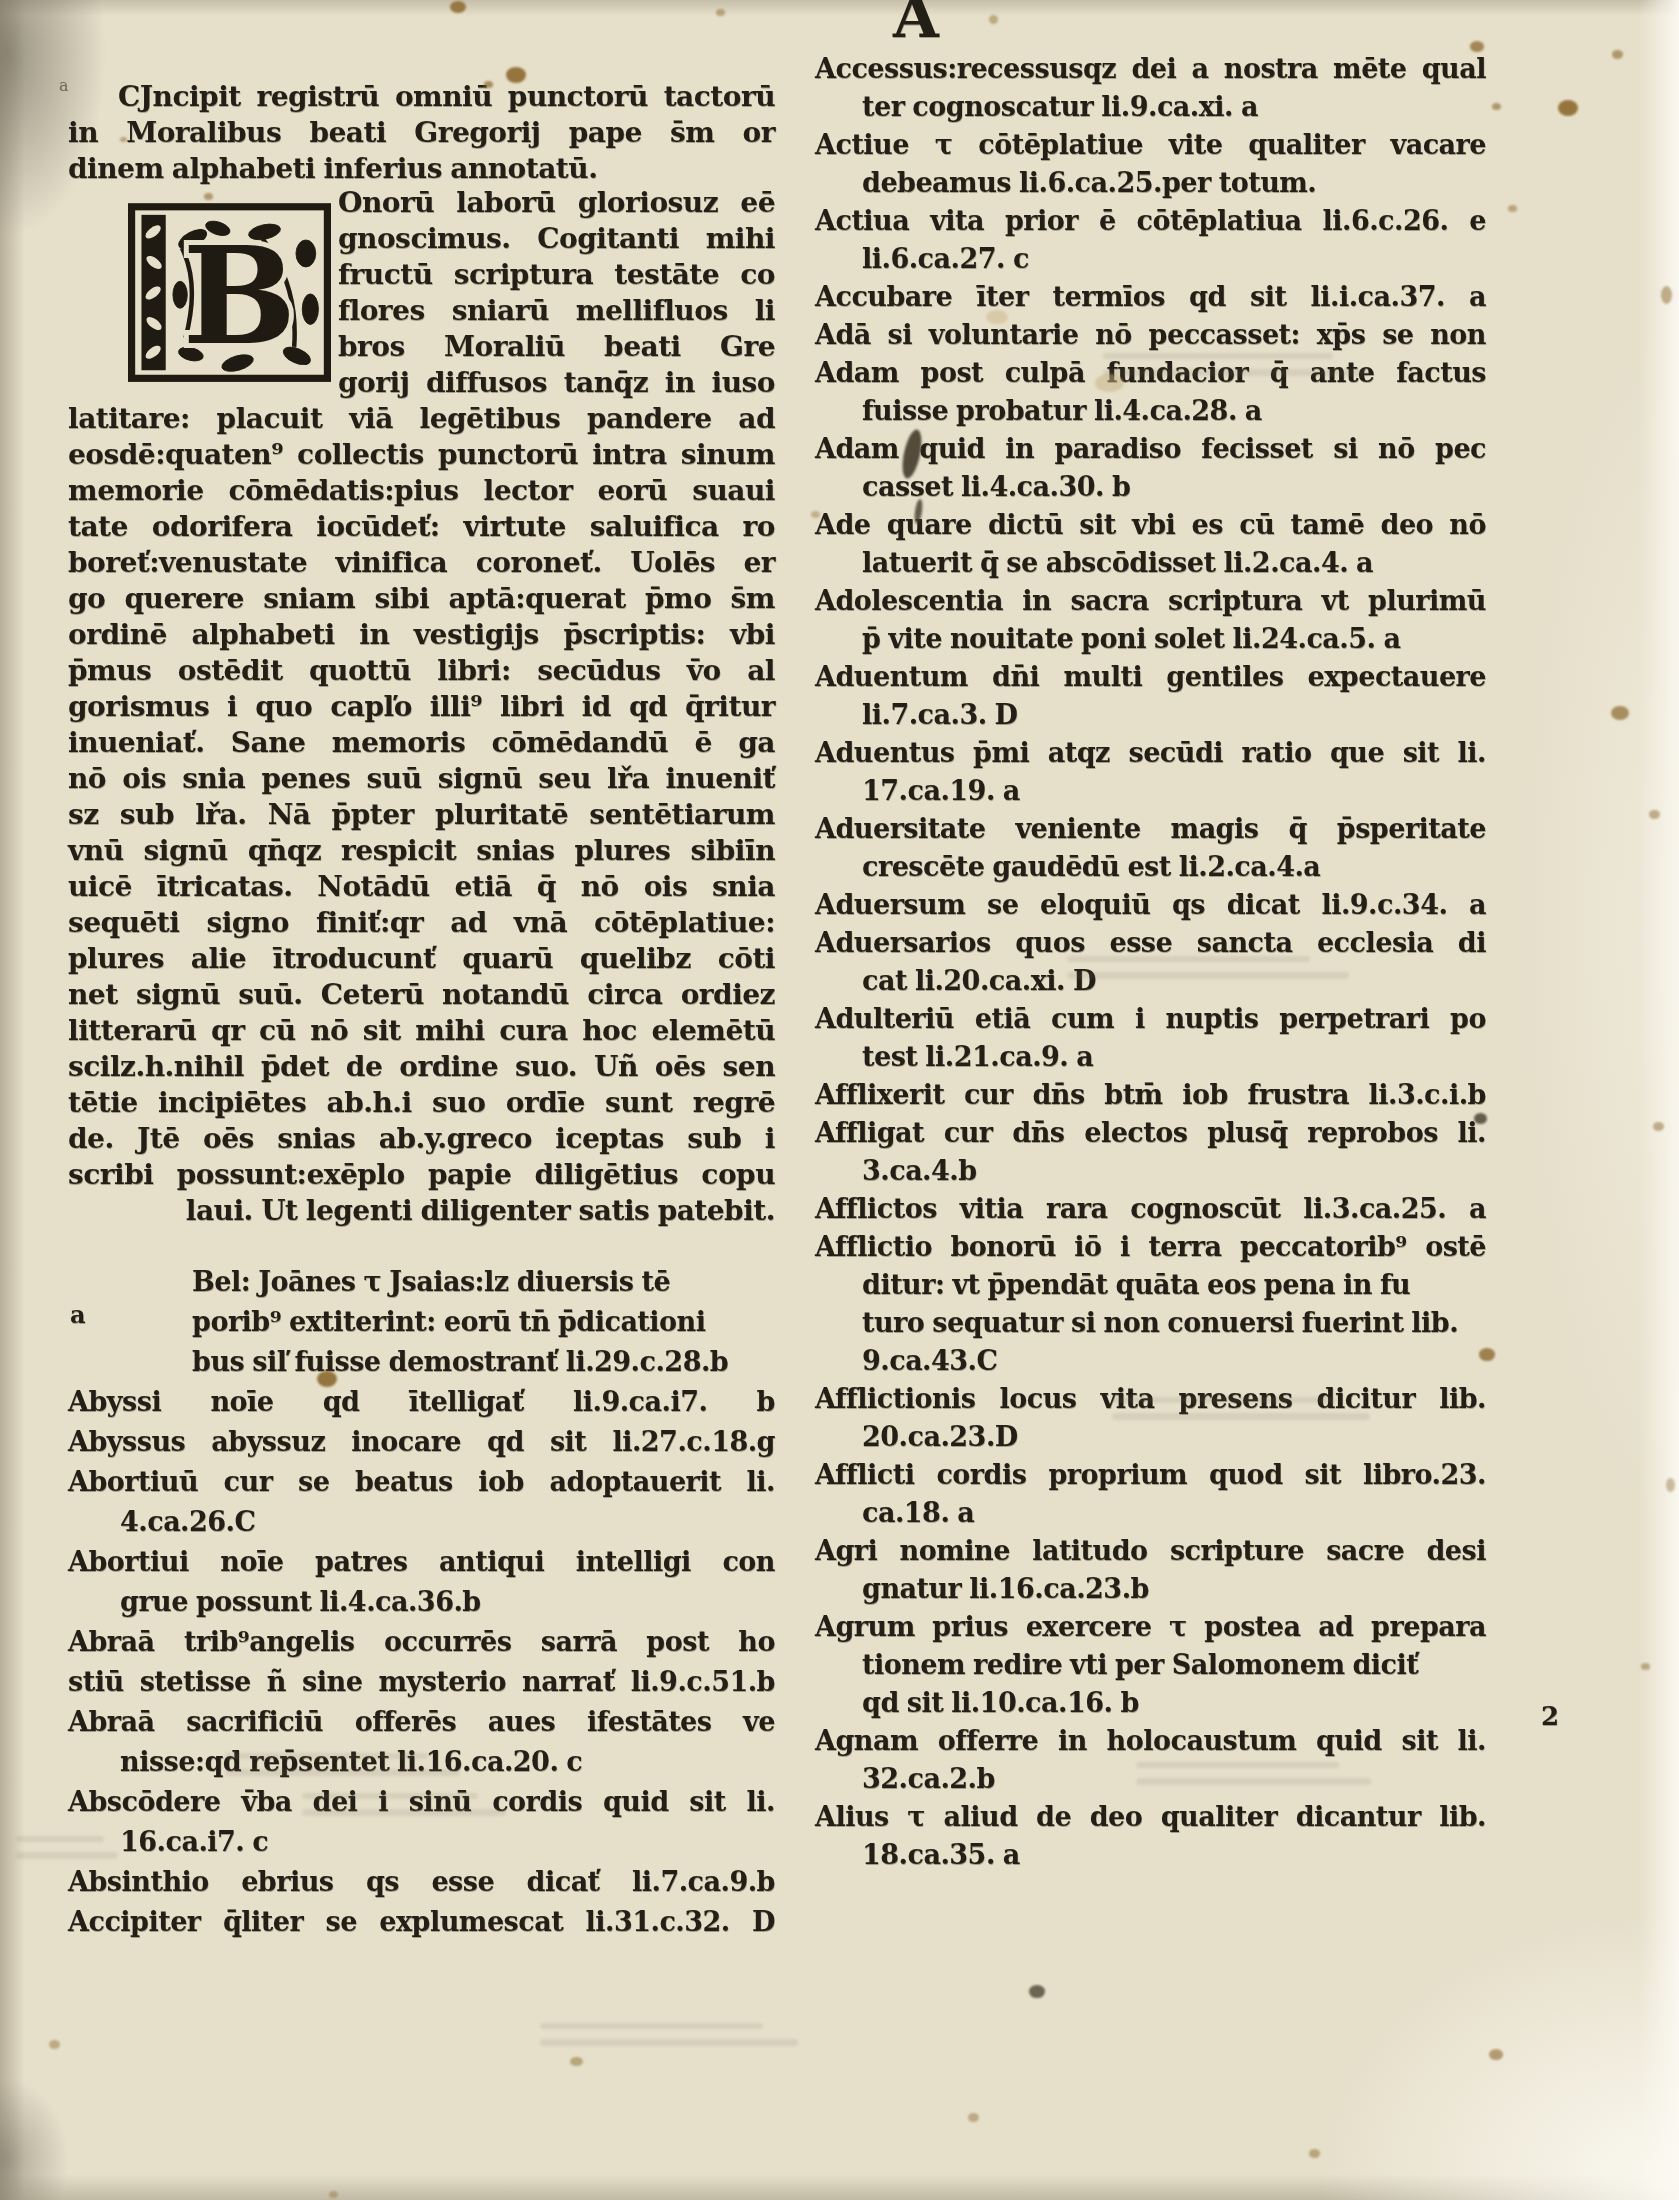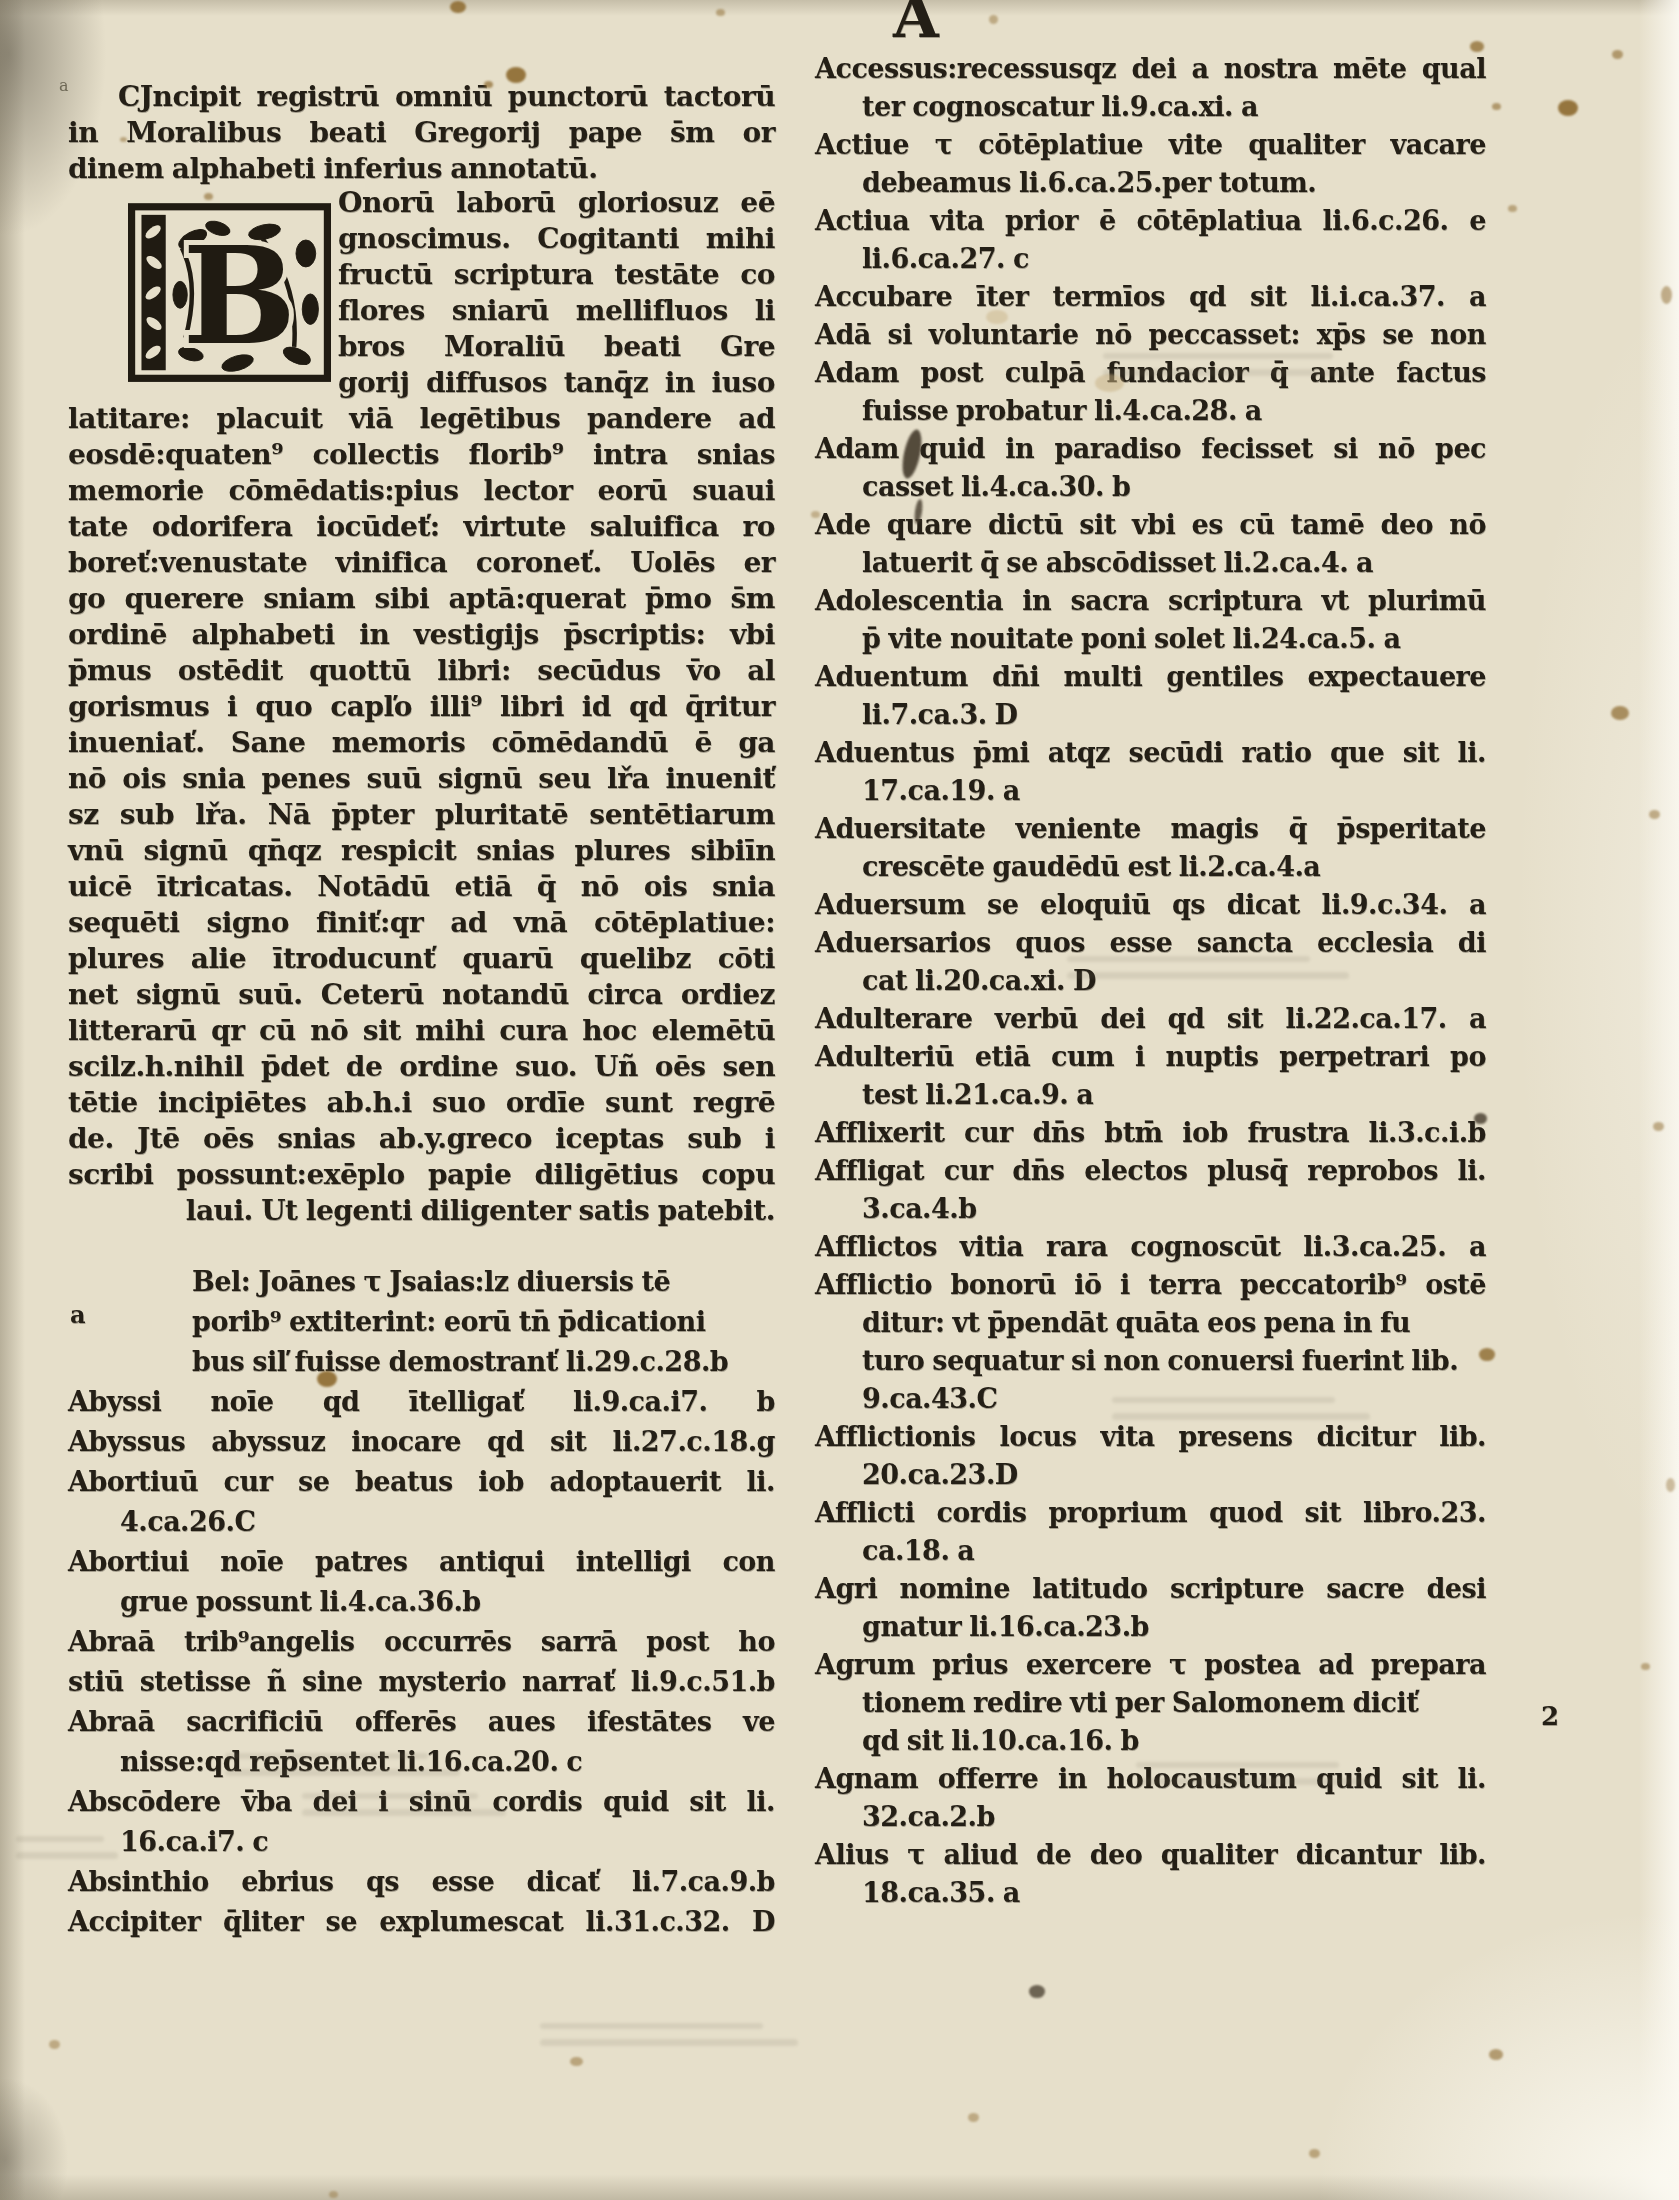--- a/index.html
+++ b/index.html
@@ -76,21 +76,21 @@
   </div>
 
   <div id="intro-para" class="col ink">
       <div class="tl just" style="height: 36px; line-height: 36px; margin-left: 270px;">Onorū laborū gloriosuz eē</div>
       <div class="tl just" style="height: 36px; line-height: 36px; margin-left: 270px;">gnoscimus. Cogitanti mihi</div>
       <div class="tl just" style="height: 36px; line-height: 36px; margin-left: 270px;">fructū scriptura testāte co</div>
       <div class="tl just" style="height: 36px; line-height: 36px; margin-left: 270px;">flores sniarū mellifluos li</div>
       <div class="tl just" style="height: 36px; line-height: 36px; margin-left: 270px;">bros Moraliū beati Gre</div>
       <div class="tl just" style="height: 36px; line-height: 36px; margin-left: 270px;">gorij diffusos tanq̄z in iuso</div>
       <div class="tl just" style="height: 36px; line-height: 36px; margin-left: 0px;">latitare: placuit viā legētibus pandere ad</div>
-      <div class="tl just" style="height: 36px; line-height: 36px; margin-left: 0px;">eosdē:quaten⁹ collectis florib⁹ intra snias</div>
+      <div class="tl just" style="height: 36px; line-height: 36px; margin-left: 0px;">eosdē:quaten⁹ collectis punctorū intra sinum</div>
       <div class="tl just" style="height: 36px; line-height: 36px; margin-left: 0px;">memorie cōmēdatis:pius lector eorū suaui</div>
       <div class="tl just" style="height: 36px; line-height: 36px; margin-left: 0px;">tate odorifera iocūdeť: virtute saluifica ro</div>
       <div class="tl just" style="height: 36px; line-height: 36px; margin-left: 0px;">boreť:venustate vinifica coroneť. Uolēs er</div>
       <div class="tl just" style="height: 36px; line-height: 36px; margin-left: 0px;">go querere sniam sibi aptā:querat p̄mo s̄m</div>
       <div class="tl just" style="height: 36px; line-height: 36px; margin-left: 0px;">ordinē alphabeti in vestigijs p̄scriptis: vbi</div>
       <div class="tl just" style="height: 36px; line-height: 36px; margin-left: 0px;">p̄mus ostēdit quottū libri: secūdus v̄o al</div>
       <div class="tl just" style="height: 36px; line-height: 36px; margin-left: 0px;">gorismus i quo capľo illi⁹ libri id qd q̄ritur</div>
       <div class="tl just" style="height: 36px; line-height: 36px; margin-left: 0px;">inueniať. Sane memoris cōmēdandū ē ga</div>
       <div class="tl just" style="height: 36px; line-height: 36px; margin-left: 0px;">nō ois snia penes suū signū seu lřa inueniť</div>
       <div class="tl just" style="height: 36px; line-height: 36px; margin-left: 0px;">sz sub lřa. Nā p̄pter pluritatē sentētiarum</div>
@@ -148,21 +148,20 @@
       <div class="tl" style="height: 38px; line-height: 38px; margin-left: 47px;">p̄ vite nouitate poni solet li.24.ca.5. a</div>
       <div class="tl just" style="height: 38px; line-height: 38px; margin-left: 0px;">Aduentum dn̄i multi gentiles expectauere</div>
       <div class="tl" style="height: 38px; line-height: 38px; margin-left: 47px;">li.7.ca.3. D</div>
       <div class="tl just" style="height: 38px; line-height: 38px; margin-left: 0px;">Aduentus p̄mi atqz secūdi ratio que sit li.</div>
       <div class="tl" style="height: 38px; line-height: 38px; margin-left: 47px;">17.ca.19. a</div>
       <div class="tl just" style="height: 38px; line-height: 38px; margin-left: 0px;">Aduersitate veniente magis q̄ p̄speritate</div>
       <div class="tl" style="height: 38px; line-height: 38px; margin-left: 47px;">crescēte gaudēdū est li.2.ca.4.a</div>
       <div class="tl just" style="height: 38px; line-height: 38px; margin-left: 0px;">Aduersum se eloquiū qs dicat li.9.c.34. a</div>
       <div class="tl just" style="height: 38px; line-height: 38px; margin-left: 0px;">Aduersarios quos esse sancta ecclesia di</div>
       <div class="tl" style="height: 38px; line-height: 38px; margin-left: 47px;">cat li.20.ca.xi. D</div>
-      <div class="tl just" style="height: 38px; line-height: 38px; margin-left: 0px;">Adulterare verbū dei qd sit li.22.ca.17. a</div>
       <div class="tl just" style="height: 38px; line-height: 38px; margin-left: 0px;">Adulteriū etiā cum i nuptis perpetrari po</div>
       <div class="tl" style="height: 38px; line-height: 38px; margin-left: 47px;">test li.21.ca.9. a</div>
       <div class="tl just" style="height: 38px; line-height: 38px; margin-left: 0px;">Afflixerit cur dn̄s btm̄ iob frustra li.3.c.i.b</div>
       <div class="tl just" style="height: 38px; line-height: 38px; margin-left: 0px;">Affligat cur dn̄s electos plusq̄ reprobos li.</div>
       <div class="tl" style="height: 38px; line-height: 38px; margin-left: 47px;">3.ca.4.b</div>
       <div class="tl just" style="height: 38px; line-height: 38px; margin-left: 0px;">Afflictos vitia rara cognoscūt li.3.ca.25. a</div>
       <div class="tl just" style="height: 38px; line-height: 38px; margin-left: 0px;">Afflictio bonorū iō i terra peccatorib⁹ ostē</div>
       <div class="tl" style="height: 38px; line-height: 38px; margin-left: 47px;">ditur: vt p̄pendāt quāta eos pena in fu</div>
       <div class="tl" style="height: 38px; line-height: 38px; margin-left: 47px;">turo sequatur si non conuersi fuerint lib.</div>
       <div class="tl" style="height: 38px; line-height: 38px; margin-left: 47px;">9.ca.43.C</div>

